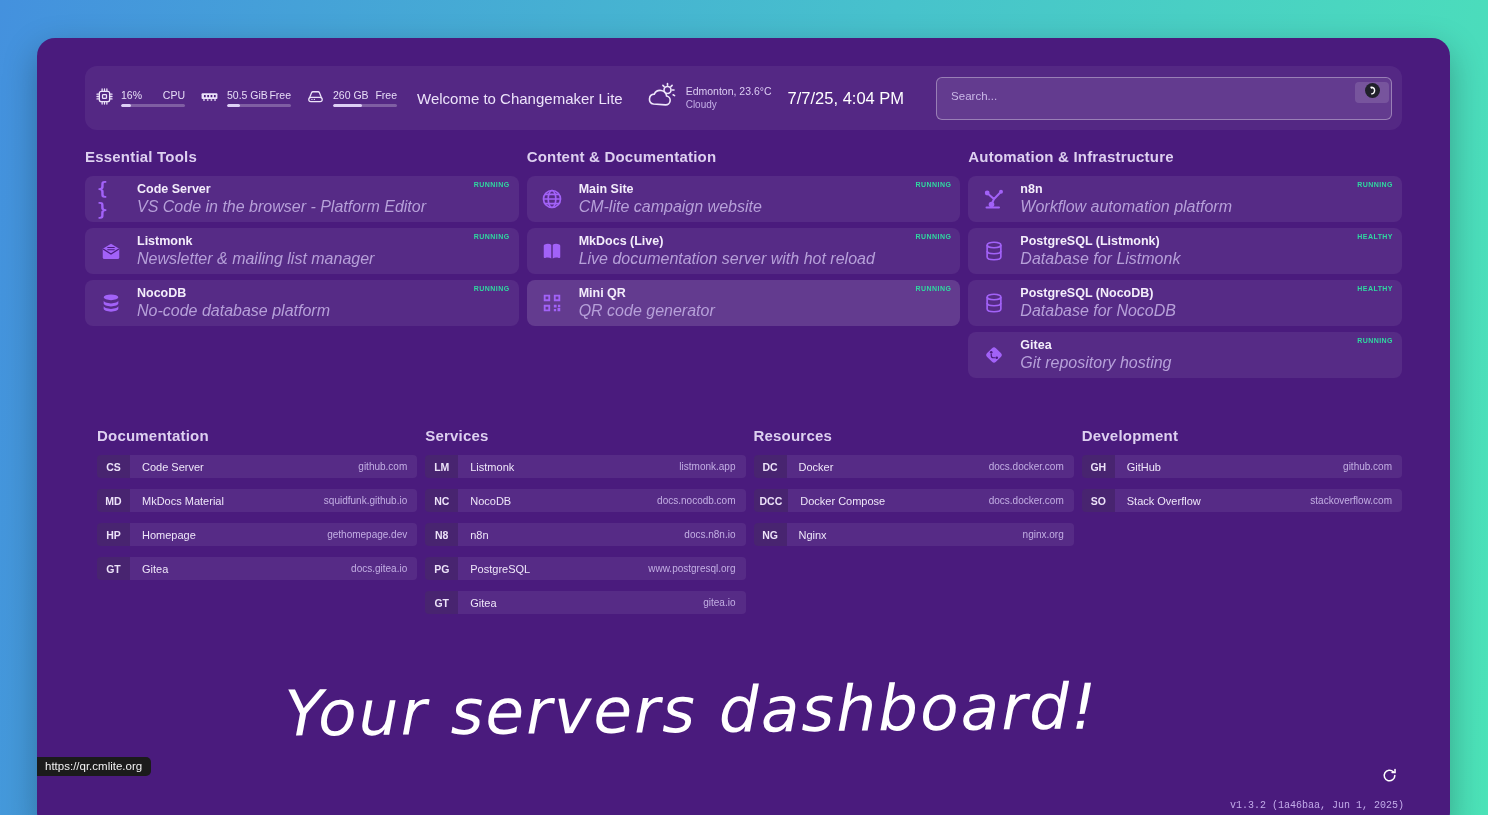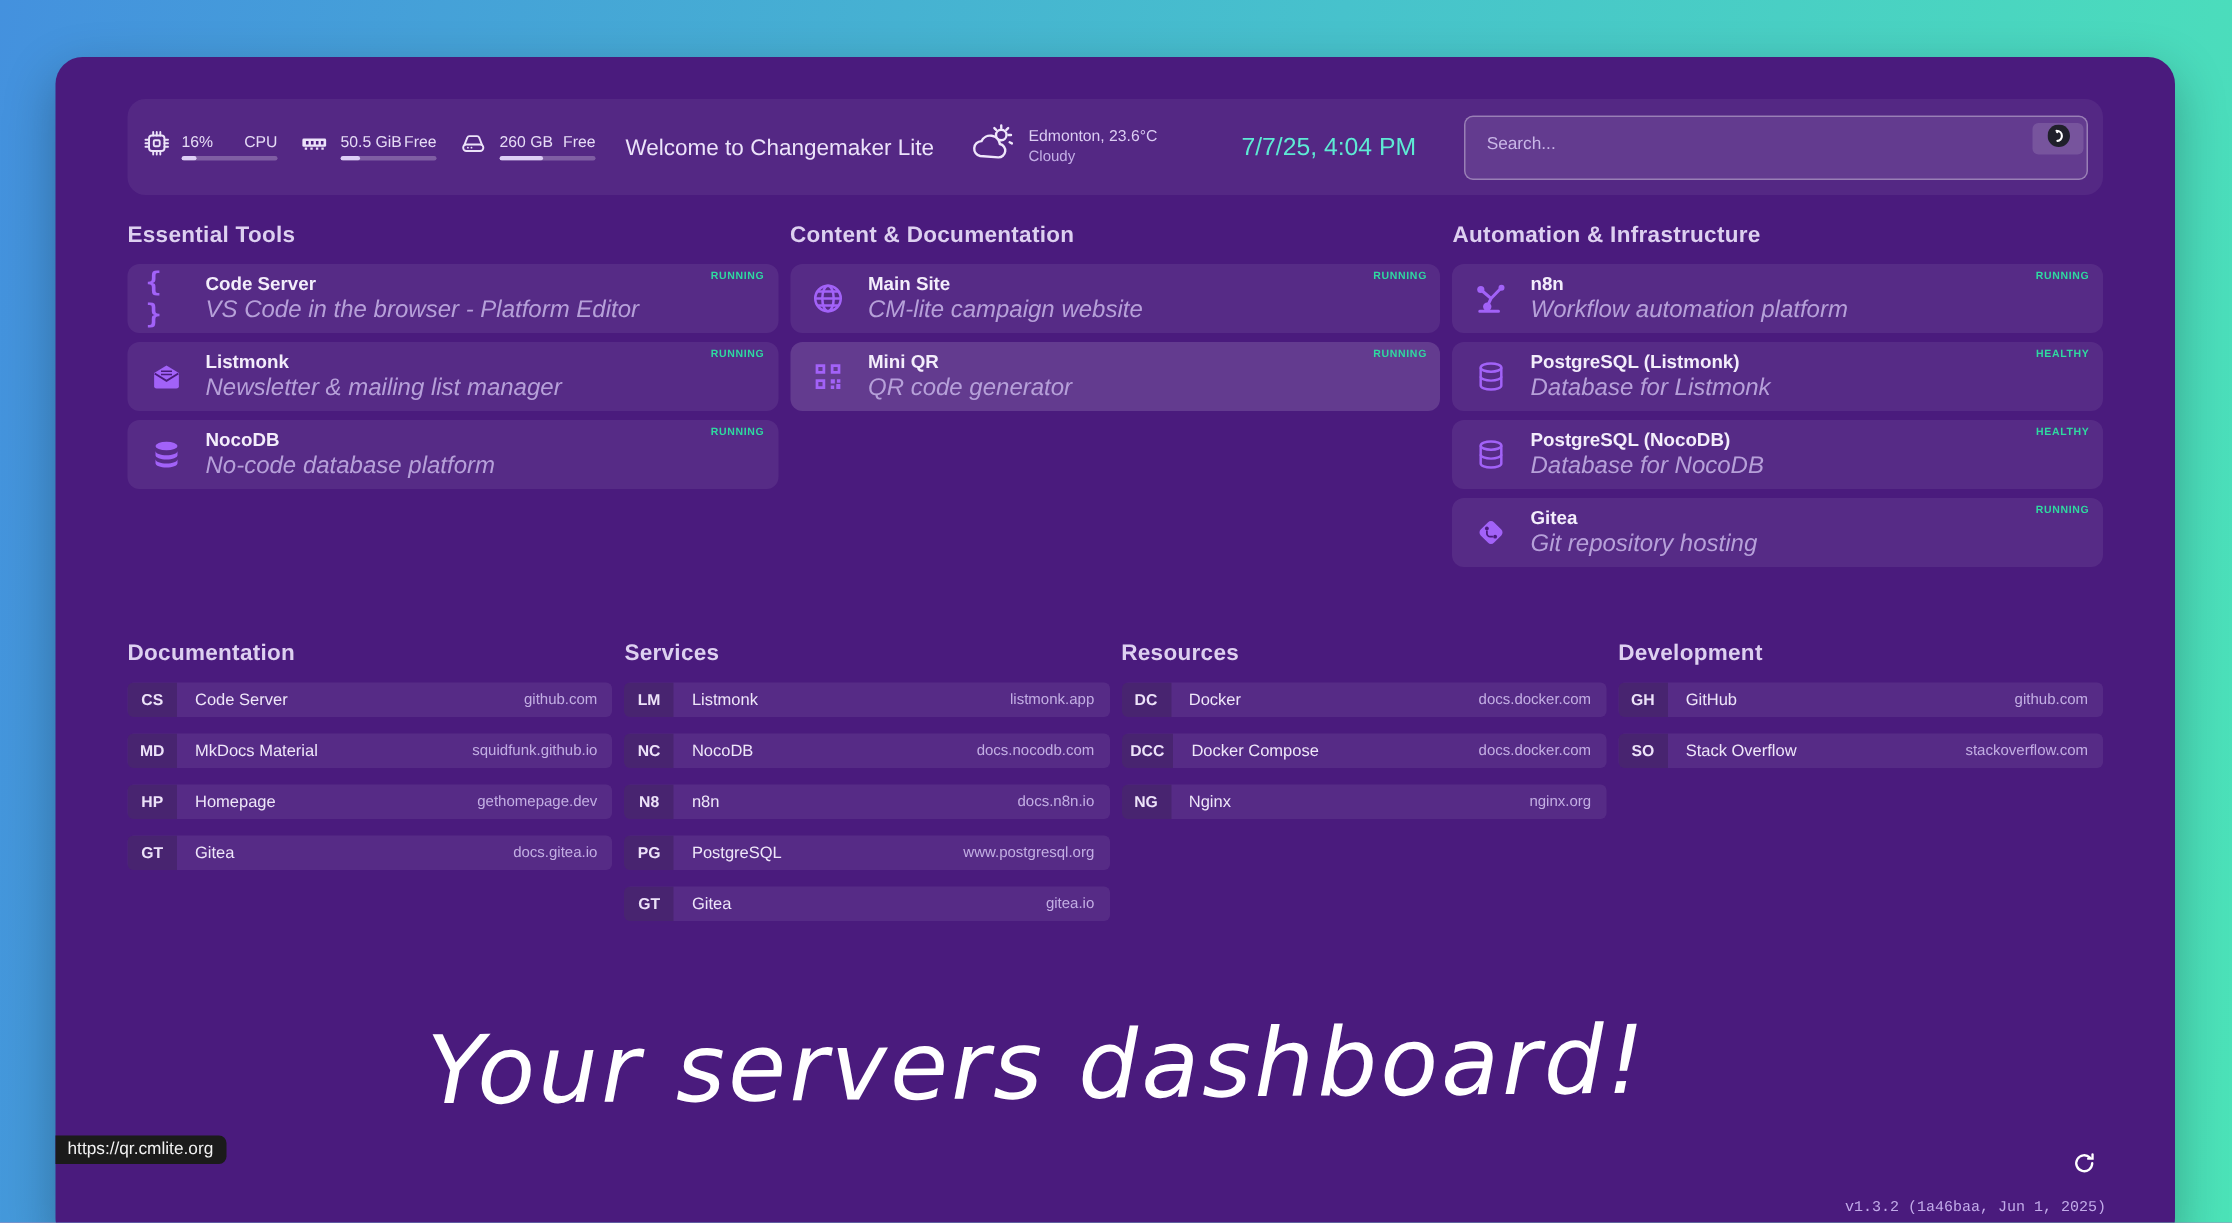--- a/index.html
+++ b/index.html
@@ -21,21 +21,21 @@
   .stats{display:flex;align-items:center;gap:14px;}
   .stat{display:flex;align-items:center;gap:7px;}
   .stat-body{width:64px;}
   .stat-row{display:flex;justify-content:space-between;font-size:10.5px;color:#e6dcf6;margin-bottom:3px;}
   .bar{height:3.5px;background:rgba(255,255,255,.25);border-radius:2px;overflow:hidden;}
   .bar-fill{height:100%;background:#ddcff5;border-radius:2px;}
   .greeting{font-size:15px;color:#ece3fa;margin-left:4px;white-space:nowrap;}
   .weather{display:flex;align-items:center;gap:9px;margin-left:8px;cursor:pointer;}
   .weather-text{font-size:10.5px;color:#dccdf3;line-height:1.3;white-space:nowrap;}
   .weather-text .cond{color:#c3aee6;font-size:10px;}
-  .clock{font-size:16.5px;color:#5eead4;white-space:nowrap;margin-left:40px;}
+  .clock{font-size:16.5px;color:#ffffff;white-space:nowrap;}
   .search{
     flex:1;display:flex;align-items:flex-end;height:25px;
     background:rgba(255,255,255,.09);border:1px solid rgba(255,255,255,.35);
     border-radius:6px;padding:0 2px 16px 12px;margin-left:16px;
   }
   .search input{flex:1;background:transparent;border:none;outline:none;color:#efe7fb;font-size:11.5px;font-family:inherit;}
   .search input::placeholder{color:#c9b7e7;}
   .search-btn{width:34px;height:21px;border:none;border-radius:4px;background:rgba(255,255,255,.13);
     display:flex;align-items:center;justify-content:center;cursor:pointer;padding:0;}
   
@@ -44,21 +44,21 @@
   .cards{display:flex;flex-direction:column;gap:6px;}
   .card{position:relative;display:flex;align-items:center;height:46px;background:rgba(255,255,255,.07);
     border-radius:8px;padding:0 10px 0 12px;cursor:pointer;}
   .card.hl{background:rgba(255,255,255,.14);}
   .card-icon{width:27px;display:flex;justify-content:center;align-items:center;margin-right:13px;}
   .braces{font-family:"DejaVu Sans Mono",monospace;font-size:18px;font-weight:700;color:#a262f8;letter-spacing:1px;}
   .card-title{font-size:12.5px;font-weight:600;color:#f3edfb;line-height:1.2;display:block;}
   .card-sub{font-size:16px;color:#b6a0d9;display:block;margin-top:1px;font-style:italic;}
   .card-status{position:absolute;top:5px;right:9px;font-size:7px;font-weight:700;letter-spacing:.45px;color:#2fd9a0;}
   
-  .bookmark-groups{display:grid;grid-template-columns:repeat(4,1fr);gap:8px;margin-top:49px;align-items:start;}
+  .bookmark-groups{display:grid;grid-template-columns:repeat(4,1fr);gap:8px;margin-top:49px;align-items:start;margin-left:12px;}
   .links{display:flex;flex-direction:column;gap:11px;}
   .link{display:flex;align-items:center;height:23px;background:rgba(255,255,255,.07);border-radius:4px;cursor:pointer;overflow:hidden;}
   .link-abbr{min-width:33px;box-sizing:border-box;padding:0 6px;height:100%;display:flex;align-items:center;justify-content:center;
     background:rgba(0,0,0,.16);font-size:10.5px;font-weight:600;color:#ece2f8;}
   .link-name{font-size:11px;color:#eee6f9;margin-left:12px;white-space:nowrap;}
   .link-host{margin-left:auto;margin-right:10px;font-size:10px;color:#c2aee3;white-space:nowrap;text-align:center;}
   
   .hero{
     position:absolute;left:0;width:100%;top:636px;text-align:center;color:#fff;
     font-family:cursive,"DejaVu Sans",sans-serif;font-style:italic;
@@ -207,20 +207,32 @@
                 <ellipse cx="12" cy="12" rx="3.8" ry="8.5"></ellipse>
                 <path d="M3.5 12h17M4.7 7.3h14.6M4.7 16.7h14.6"></path>
               </svg>
             </span>
             <span class="card-text">
               <span class="card-title">Main Site</span>
               <span class="card-sub">CM-lite campaign website</span>
             </span>
             <span class="card-status">RUNNING</span>
           </a>
+          <a class="card">
+            <span class="card-icon">
+              <svg width="24" height="22" viewBox="0 0 24 24" fill="#a262f8">
+                <path d="M11.2 5.3C9.5 3.9 6.6 3.8 4 4.8c-.6.2-1 .8-1 1.4v12.3c0 .8.8 1.3 1.6 1.1 2.2-.7 4.8-.6 6.6.7zM12.8 5.3c1.7-1.4 4.6-1.5 7.2-.5.6.2 1 .8 1 1.4v12.3c0 .8-.8 1.3-1.6 1.1-2.2-.7-4.8-.6-6.6.7z"></path>
+              </svg>
+            </span>
+            <span class="card-text">
+              <span class="card-title">MkDocs (Live)</span>
+              <span class="card-sub">Live documentation server with hot reload</span>
+            </span>
+            <span class="card-status">RUNNING</span>
+          </a>
           <a class="card hl">
             <span class="card-icon">
               <svg width="22" height="22" viewBox="0 0 24 24" fill="#a262f8">
                 <path d="M3 3h7v7H3zm2 2v3h3V5zM14 3h7v7h-7zm2 2v3h3V5zM3 14h7v7H3zm2 2v3h3v-3z" fill-rule="evenodd"></path>
                 <path d="M14 14h3v3h-3zM18.5 14H21v2.5h-2.5zM14 18.5h2.5V21H14zM18 17.5h3V21h-3z"></path>
               </svg>
             </span>
             <span class="card-text">
               <span class="card-title">Mini QR</span>
               <span class="card-sub">QR code generator</span>

